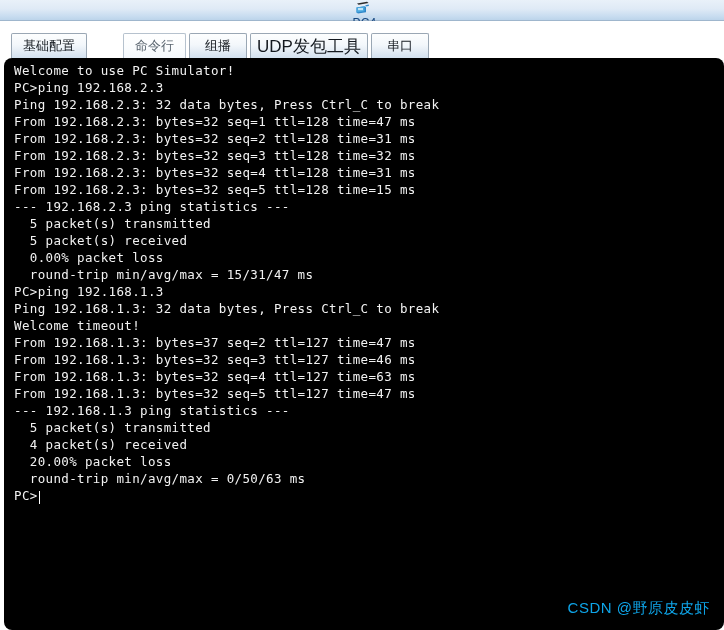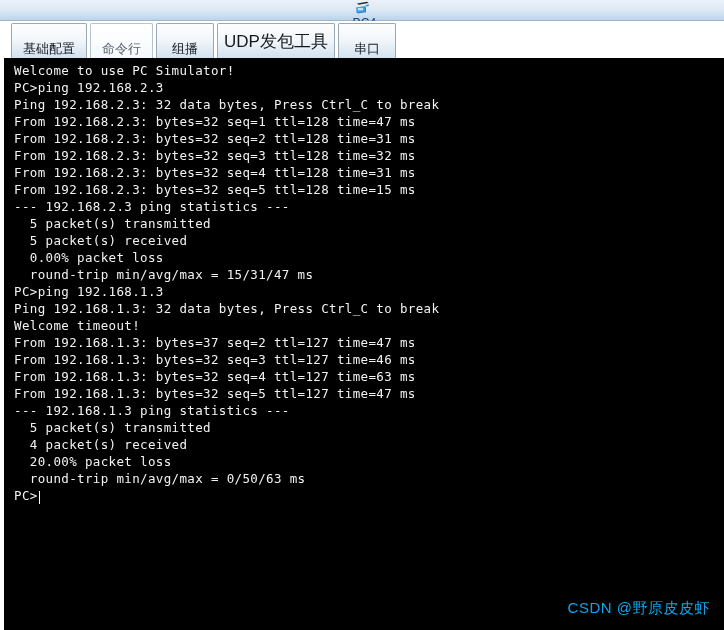--- a/index.html
+++ b/index.html
@@ -59,43 +59,44 @@
     left: 0; top: 21px;
     width: 724px;
     height: 37px;
     background: #ffffff;
     box-sizing: border-box;
     display: flex;
     align-items: flex-end;
     padding-left: 11px;
   }
   .tab {
-    height: 35px;
+    height: 25px;
     min-width: 58px;
     margin-right: 3px;
     box-sizing: border-box;
     border: 1px solid #9aa7b4;
     border-bottom: none;
     border-radius: 2px 2px 0 0;
     background: linear-gradient(to bottom, #fdfefe 0%, #f3f7fb 45%, #e2ebf4 75%, #d3e1ef 100%);
     display: flex;
-    align-items: flex-end;
+    align-items: center;
     justify-content: center;
     padding: 0 11px;
     font-size: 13px;
     color: #14191f;
     font-family: "Liberation Sans", sans-serif;
     white-space: nowrap;
     position: relative;
     cursor: default;
   }
   .tab.active {
     background: linear-gradient(to bottom, #ffffff 0%, #fbfdfe 50%, #f4f8fc 100%);
     border-color: #b6c2ce;
     color: #5b6670;
+    margin-left: 33px;
   }
   .tab.compact {
     padding: 5px 6px;
     font-size: 17px;
   }
 
   
   .terminal-wrap {
     position: absolute;
     left: 0; top: 58px;
@@ -106,20 +107,21 @@
     padding: 0 0 0 4px;
   }
   .terminal {
     width: 720px;
     height: 572px;
     background: #000000;
     box-sizing: border-box;
     padding: 4px 0 0 10px;
     overflow: hidden;
     position: relative;
+    border-radius: 8px;
   }
   .line {
     font-family: "DejaVu Sans Mono", "Liberation Mono", monospace;
     font-size: 12.5px;
     line-height: 17px;
     color: #f2f2f2;
     white-space: pre;
     letter-spacing: 0.35px;
   }
   .line.blank { color: transparent; }

